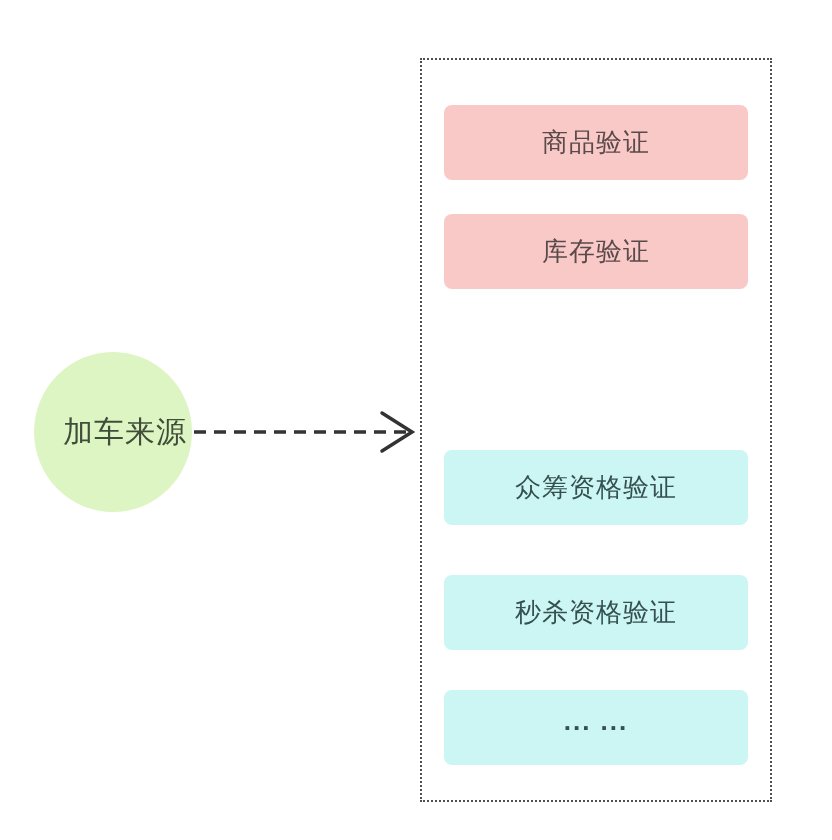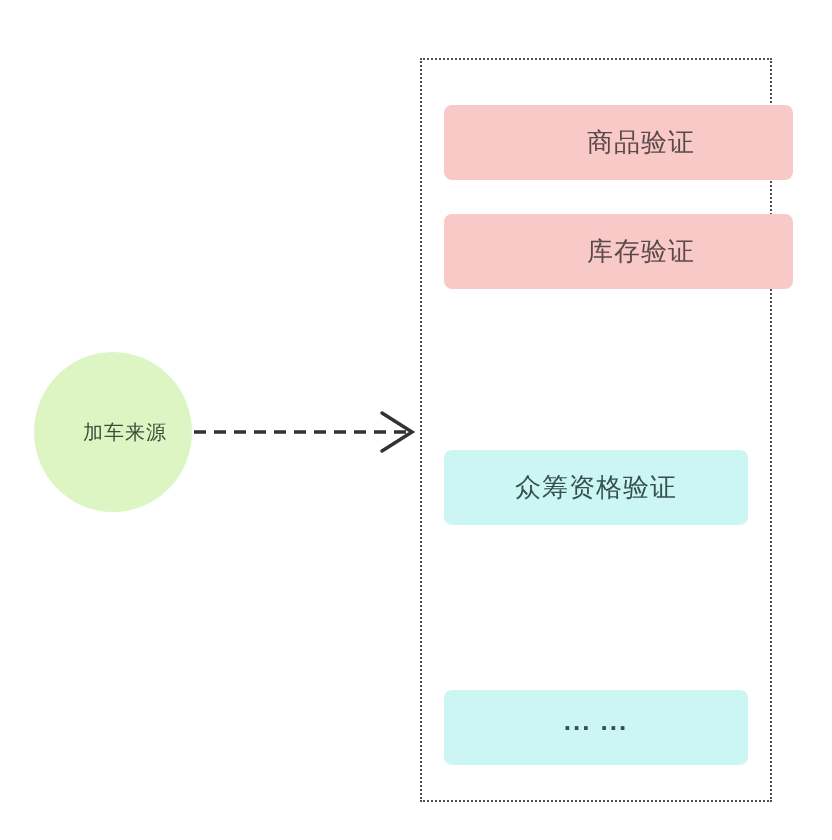--- a/index.html
+++ b/index.html
@@ -22,21 +22,21 @@
     top: 352px;
     width: 158px;
     height: 160px;
     border-radius: 50%;
     background: var(--circleFill, #ddf5c2);
     display: flex;
     align-items: center;
     justify-content: center;
   }
   .source-label {
-    font-size: 20px;
+    font-size: 30px;
     color: var(--circleText, #3f4d3a);
     letter-spacing: 1px;
     white-space: nowrap;
     margin-left: 24px;
   }
   
   .arrow-svg {
     position: absolute;
     left: 190px;
     top: 408px;
@@ -65,21 +65,20 @@
     width: 304px;
     height: 75px;
     border-radius: 8px;
     display: flex;
     align-items: center;
     justify-content: center;
   }
   .box[data-type="pink"] {
     background: var(--pinkFill, #f9c9c8);
     color: var(--pinkText, #5a4a4a);
-    padding-left: 45px;
   }
   .box[data-type="cyan"] {
     background: var(--cyanFill, #cbf6f3);
     color: var(--cyanText, #35504f);
     text-align: right;
   }
   .box-label {
     font-size: 26px;
     letter-spacing: 1px;
     white-space: nowrap;
@@ -117,20 +116,23 @@
     </div>
 
     <div class="box b1" data-type="pink">
       <span class="box-label">库存验证</span>
     </div>
 
     <div class="box b2" data-type="cyan">
       <span class="box-label">众筹资格验证</span>
     </div>
 
+    <div class="box b3" data-type="cyan">
+      <span class="box-label">秒杀资格验证</span>
+    </div>
 
     <div class="box b4 dots" data-type="cyan">
       <span class="box-label">... ...</span>
     </div>
 
   </div>
 
 </div>
 
 </body></html>

